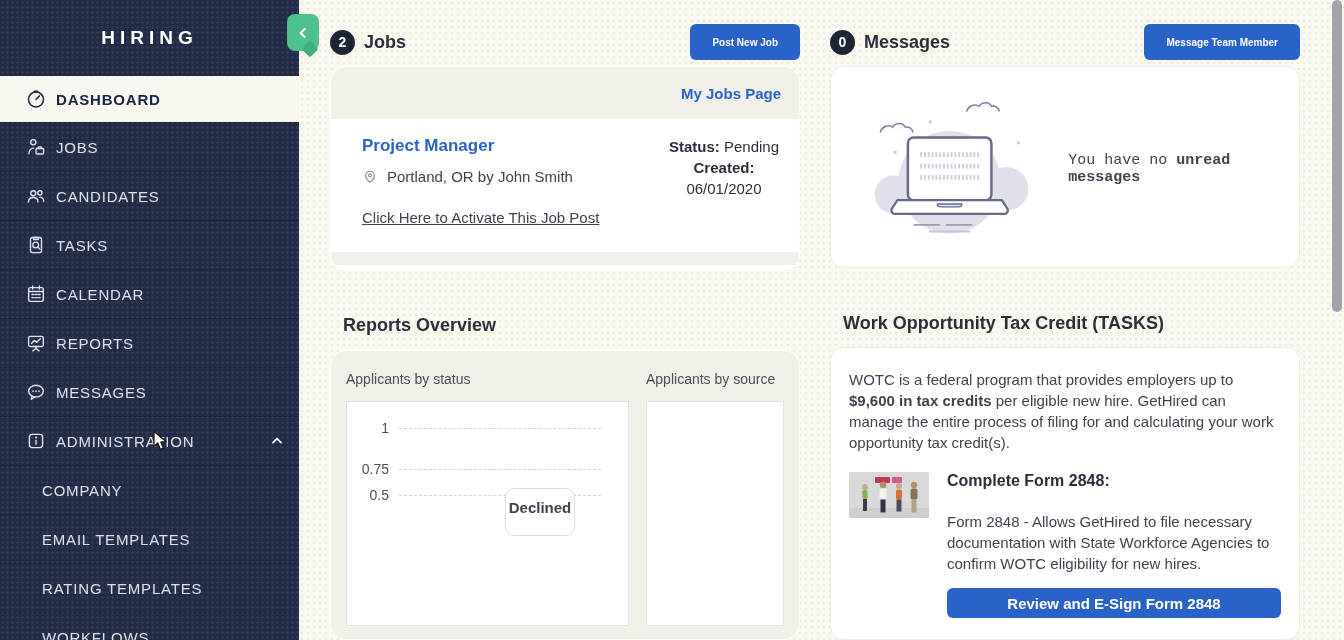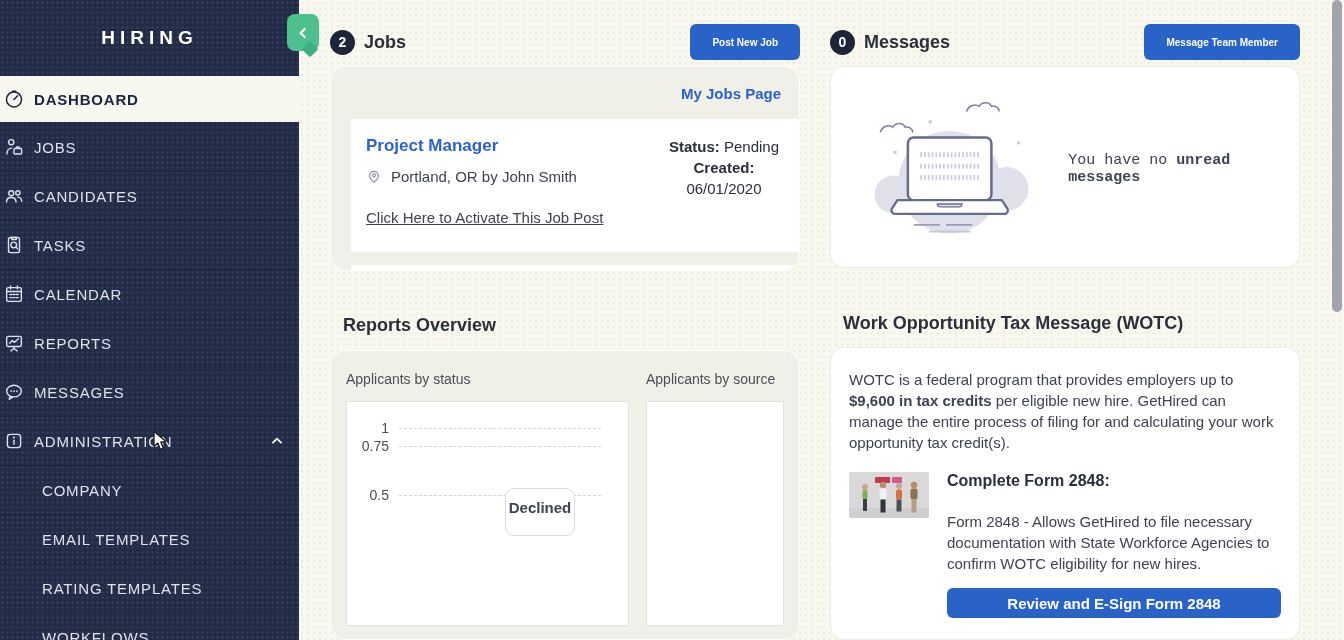--- a/index.html
+++ b/index.html
@@ -27,21 +27,21 @@
     background:#4ec08e; border:none; border-radius:8px; cursor:pointer;
     display:flex; align-items:center; justify-content:center; z-index:12;
   }
   .collapse-notch {
     position:absolute; right:3px; bottom:-4px; width:12px; height:12px;
     background:#41b081; border-radius:2px; transform:rotate(45deg); z-index:-1;
   }
   .nav { display:flex; flex-direction:column; }
   .nav-item {
     height:49px; display:flex; align-items:center;
-    padding:0 14px 0 2px; color:#dfe2ec; font-size:15px;
+    padding:0 14px 0 24px; color:#dfe2ec; font-size:15px;
     letter-spacing:0.8px; cursor:pointer;
     border-top:1px solid rgba(0,0,0,0.20);
   }
   .nav-item:first-child { border-top:none; }
   .nav-item.active {
     background:#f7f7ef; color:#1b2440; font-weight:700; height:46px;
     border-top:none;
   }
   .nav-icon { width:24px; height:24px; margin-right:8px; flex:none; display:flex; align-items:center; justify-content:center; }
   .nav-icon svg { width:22px; height:22px; }
@@ -68,21 +68,21 @@
     margin-left:auto; background:#2a63c8; color:#ffffff; border:none; border-radius:6px;
     font-family:inherit; font-size:10px; font-weight:700; height:36px; padding:0 22px; cursor:pointer;
   }
   
   .jobs-card {
     margin-top:6px; background:#f0f0e8; border:1px solid #fdfdfa;
     border-radius:16px; overflow:hidden;
   }
   .jobs-card-head { height:52px; display:flex; align-items:center; justify-content:flex-end; padding:0 18px; }
   .my-jobs-link { color:#2a63c8; font-weight:700; font-size:15px; text-decoration:none; cursor:pointer; }
-  .job-row { background:#ffffff; padding:17px 20px 16px 15px; display:flex; min-height:133px;margin-left:20px; }
+  .job-row { background:#ffffff; padding:17px 20px 16px 31px; display:flex; min-height:133px; }
   .job-row + .job-row { margin-top:13px; }
   .job-main { flex:1; }
   .job-title { color:#2a63c8; font-size:17px; font-weight:700; margin-bottom:11px; cursor:pointer; }
   .job-loc { display:flex; align-items:center; gap:9px; font-size:15px; color:#3f4350; }
   .job-link { display:inline-block; margin-top:24px; color:#3f4350; font-size:15px; text-decoration:underline; cursor:pointer; }
   .job-meta { text-align:center; font-size:15px; color:#2b2f3a; line-height:21px; flex:none; }
   .job-meta b { color:#2b2f3a; }
   
   .reports-title { margin:44px 0 14px 13px; font-size:18px; font-weight:700; color:#2b2f3a; }
   .reports-card {
@@ -291,21 +291,21 @@
     <h2 class="reports-title">Reports Overview</h2>
 
     <div class="reports-card">
       <div class="chart-panel-left">
         <div class="chart-label">Applicants by status</div>
         <div class="chart-box">
           <div class="tick-row" style="top:16px;">
             <span class="tick-lab">1</span>
               <span class="tick-line"></span>
           </div>
-          <div class="tick-row" style="top:34px;">
+          <div class="tick-row" style="top:57px;">
             <span class="tick-lab">0.75</span>
               <span class="tick-line"></span>
           </div>
           <div class="tick-row" style="top:83px;">
             <span class="tick-lab">0.5</span>
               <span class="tick-line"></span>
           </div>
           <div class="chart-tooltip">Declined</div>
         </div>
       </div>
@@ -341,21 +341,21 @@
         <path d="M70 114h110l6 9a4 4 0 0 1-3.6 5.5H67.6A4 4 0 0 1 64 123z" fill="#ffffff" stroke="#666b8c" stroke-width="2.4" stroke-linejoin="round"></path>
         <path d="M112 118h26c0 2-2 3-4 3h-18c-2 0-4-1-4-3z" fill="#e4e5ee" stroke="#666b8c" stroke-width="1.4"></path>
         <path d="M88 140h62" stroke="#9a9db5" stroke-width="2" stroke-linecap="round" stroke-dasharray="26 8"></path>
         <path d="M104 147h42" stroke="#c6c8d6" stroke-width="2" stroke-linecap="round"></path>
       </svg>
       <div class="empty-text">
         <span>You have no </span><b>unread messages</b>
       </div>
     </div>
 
-    <h2 class="wotc-title">Work Opportunity Tax Message (WOTC)</h2>
+    <h2 class="wotc-title">Work Opportunity Tax Credit (TASKS)</h2>
 
     <div class="wotc-card">
       <p class="wotc-p">
         <span>WOTC is a federal program that provides employers up to </span><b>$9,600 in tax credits</b><span> per eligible new hire. GetHired can manage the entire process of filing for and calculating your work opportunity tax credit(s).</span>
       </p>
       <div class="form-block">
         <div class="thumb">
           <svg width="80" height="46" viewBox="0 0 80 46">
             <rect width="80" height="46" fill="#d9d9d9"></rect>
             <rect x="0" y="36" width="80" height="10" fill="#cfcfcf"></rect>

